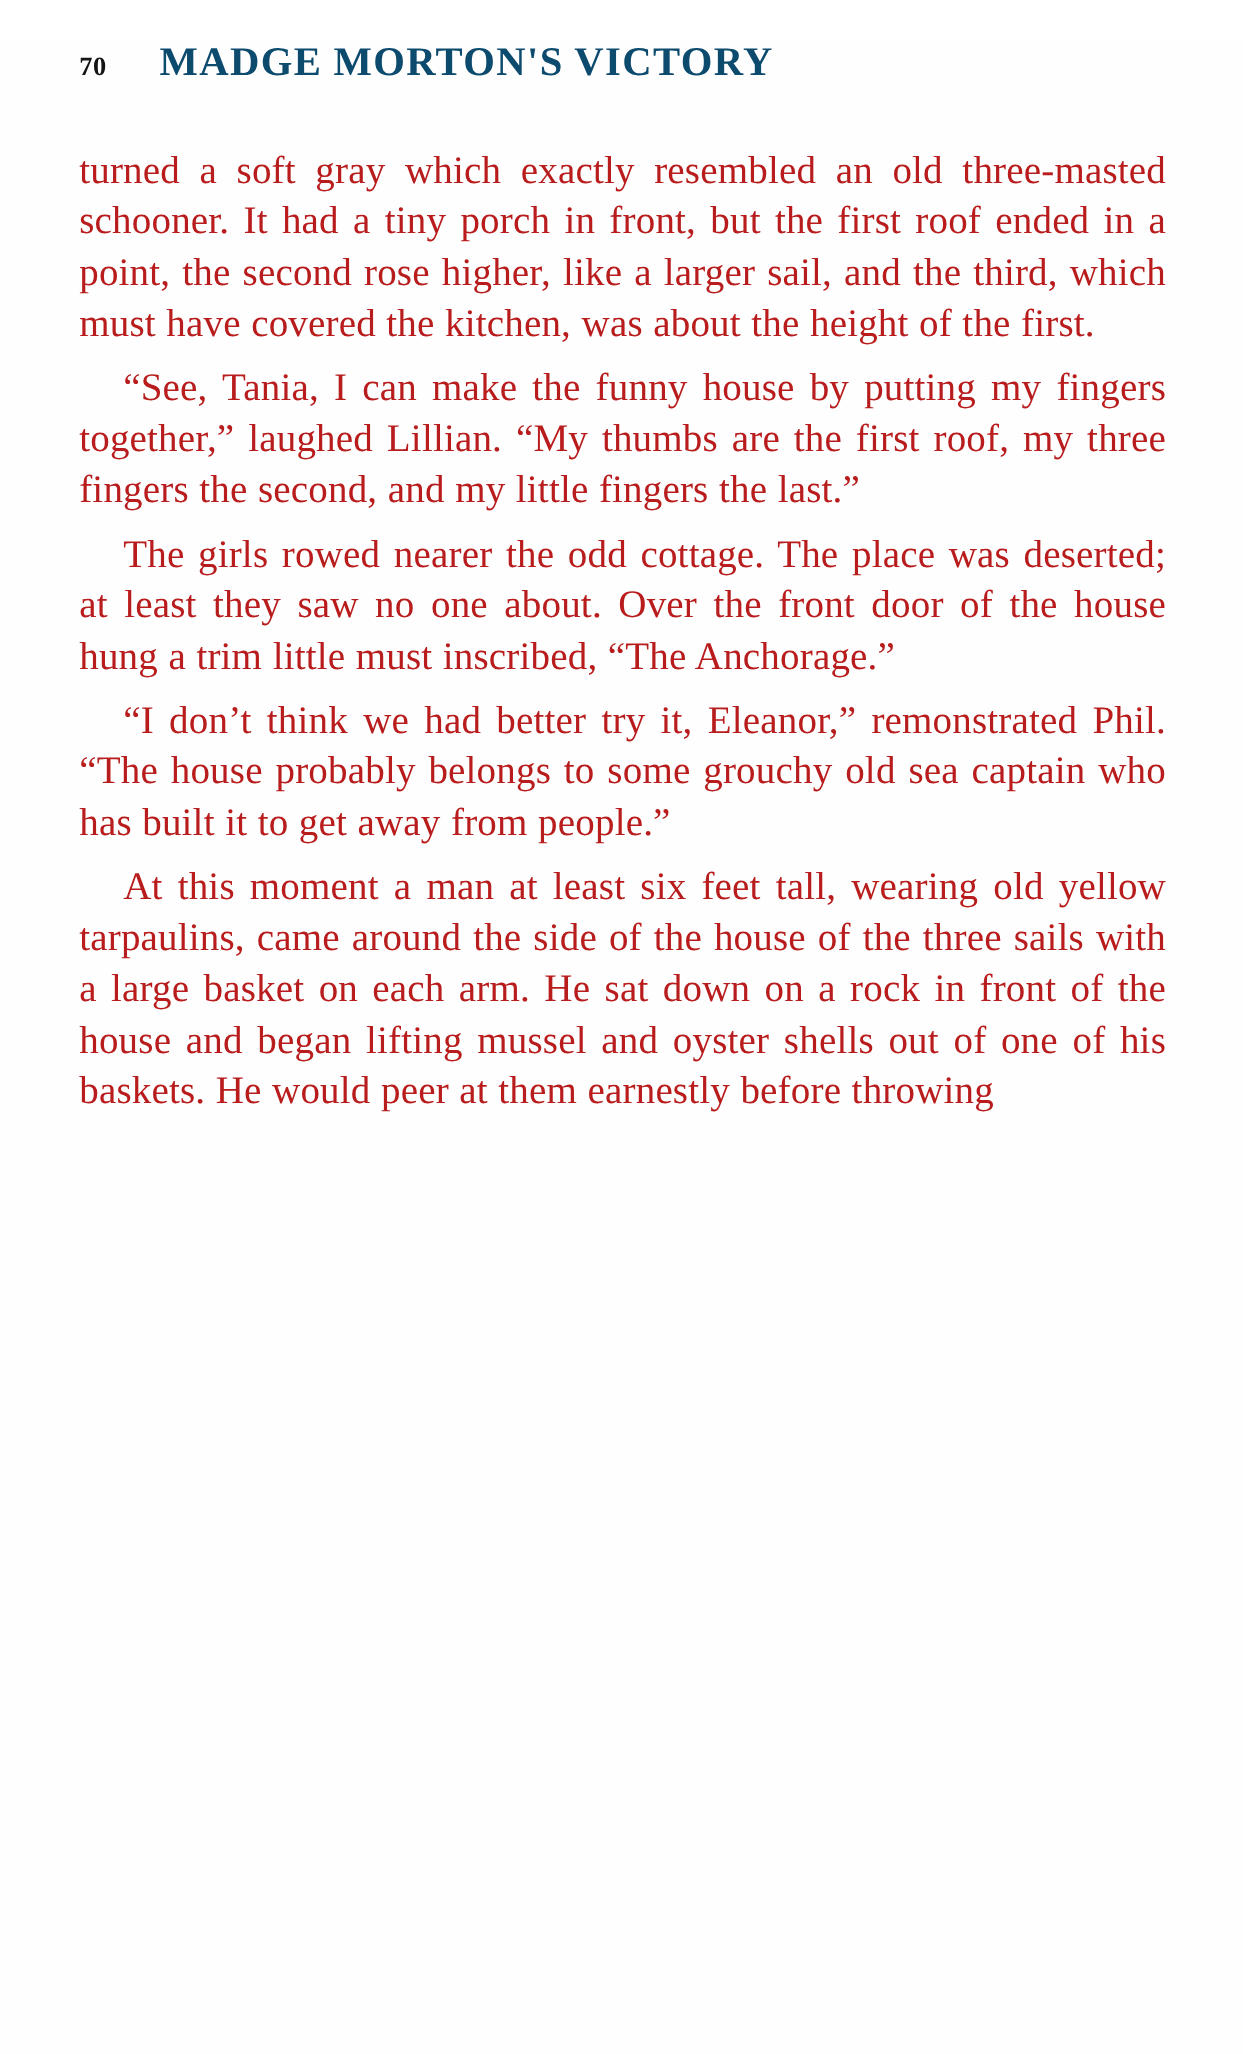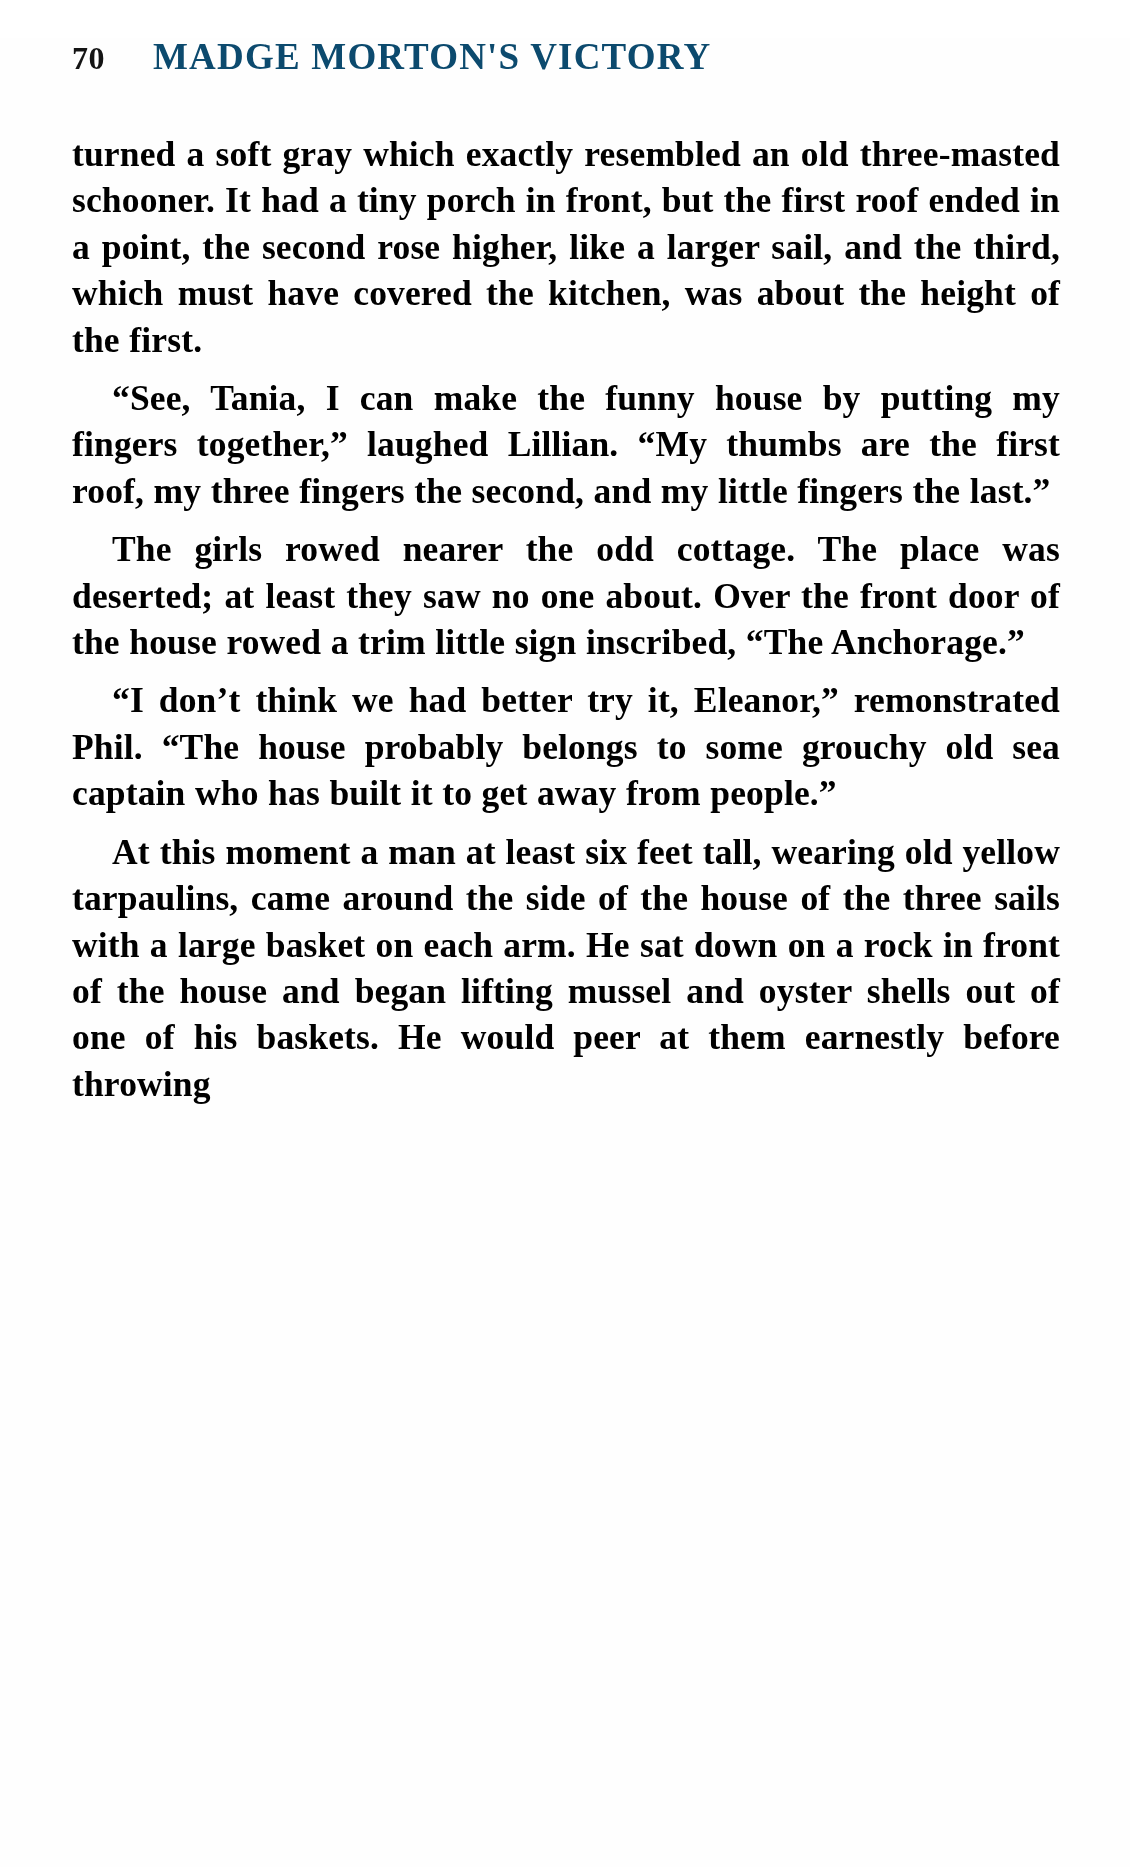--- a/index.html
+++ b/index.html
@@ -25,21 +25,21 @@
   .page-header {
     display: flex;
     align-items: baseline;
     margin: 38px 0 0 0;
     padding: 0 90px 0 72px;
     letter-spacing: 0.5px;
   }
   .folio {
     font-family: "Liberation Serif", serif;
     font-weight: bold;
-    font-size: 32px;
+    font-size: 24px;
     line-height: 1;
     margin-right: 48px;
     color: #141414;
   }
   .running-head {
     font-family: "Liberation Serif", serif;
     font-weight: bold;
     font-size: 37px;
     line-height: 1;
     letter-spacing: 1.2px;
@@ -49,24 +49,23 @@
   .body-text {
     margin: 56px 0 0 0;
     padding: 0 70px 0 72px;
   }
   .para {
     margin: 0;
     font-size: 35.5px;
     line-height: 46.4px;
     text-align: justify;
     text-justify: inter-word;
-    color: #000000;
+    color: #b91c1c;
     letter-spacing: 0.15px;
     word-spacing: 0.5px;
-    font-weight: bold;
   }
   .para.indent {
     text-indent: 40px;
   }
   .para + .para {
     margin-top: 12px;
   }
   
   .para, .running-head, .folio {
     -webkit-font-smoothing: none;
@@ -78,18 +77,18 @@
 <div class="page">
 
   <div class="page-header">
     <span class="folio">70</span>
     <span class="running-head">MADGE MORTON'S VICTORY</span>
   </div>
 
   <div class="body-text">
     <p class="para">turned a soft gray which exactly resembled an old three-masted schooner. It had a tiny porch in front, but the first roof ended in a point, the second rose higher, like a larger sail, and the third, which must have covered the kitchen, was about the height of the first.</p>
     <p class="para indent">“See, Tania, I can make the funny house by putting my fingers together,” laughed Lillian. “My thumbs are the first roof, my three fingers the second, and my little fingers the last.”</p>
-    <p class="para indent">The girls rowed nearer the odd cottage. The place was deserted; at least they saw no one about. Over the front door of the house rowed a trim little sign inscribed, “The Anchorage.”</p>
+    <p class="para indent">The girls rowed nearer the odd cottage. The place was deserted; at least they saw no one about. Over the front door of the house hung a trim little must inscribed, “The Anchorage.”</p>
     <p class="para indent">“I don’t think we had better try it, Eleanor,” remonstrated Phil. “The house probably belongs to some grouchy old sea captain who has built it to get away from people.”</p>
     <p class="para indent">At this moment a man at least six feet tall, wearing old yellow tarpaulins, came around the side of the house of the three sails with a large basket on each arm. He sat down on a rock in front of the house and began lifting mussel and oyster shells out of one of his baskets. He would peer at them earnestly before throwing</p>
   </div>
 
 </div>
 
 </body></html>

